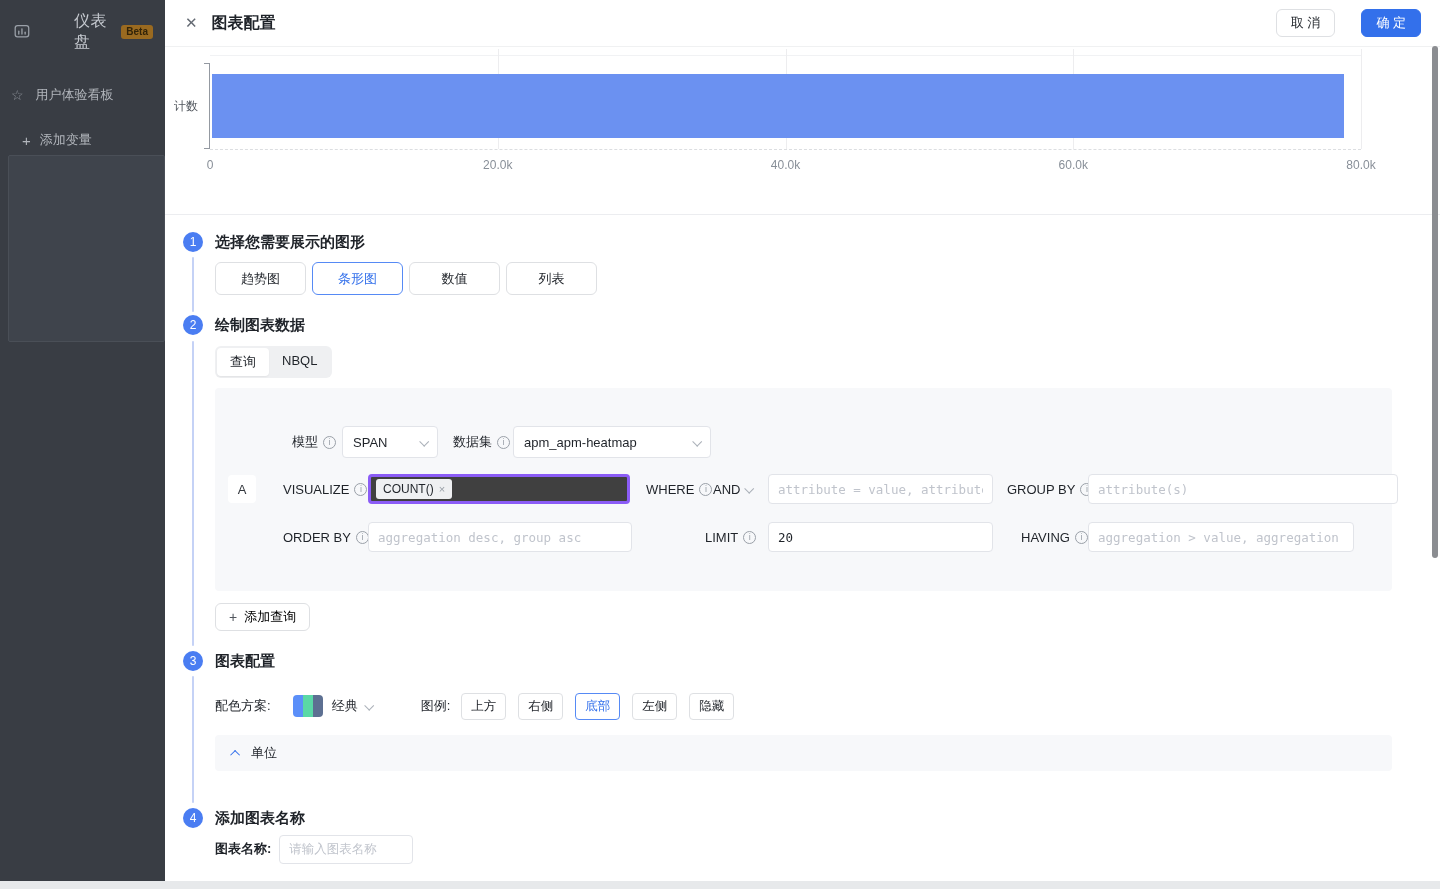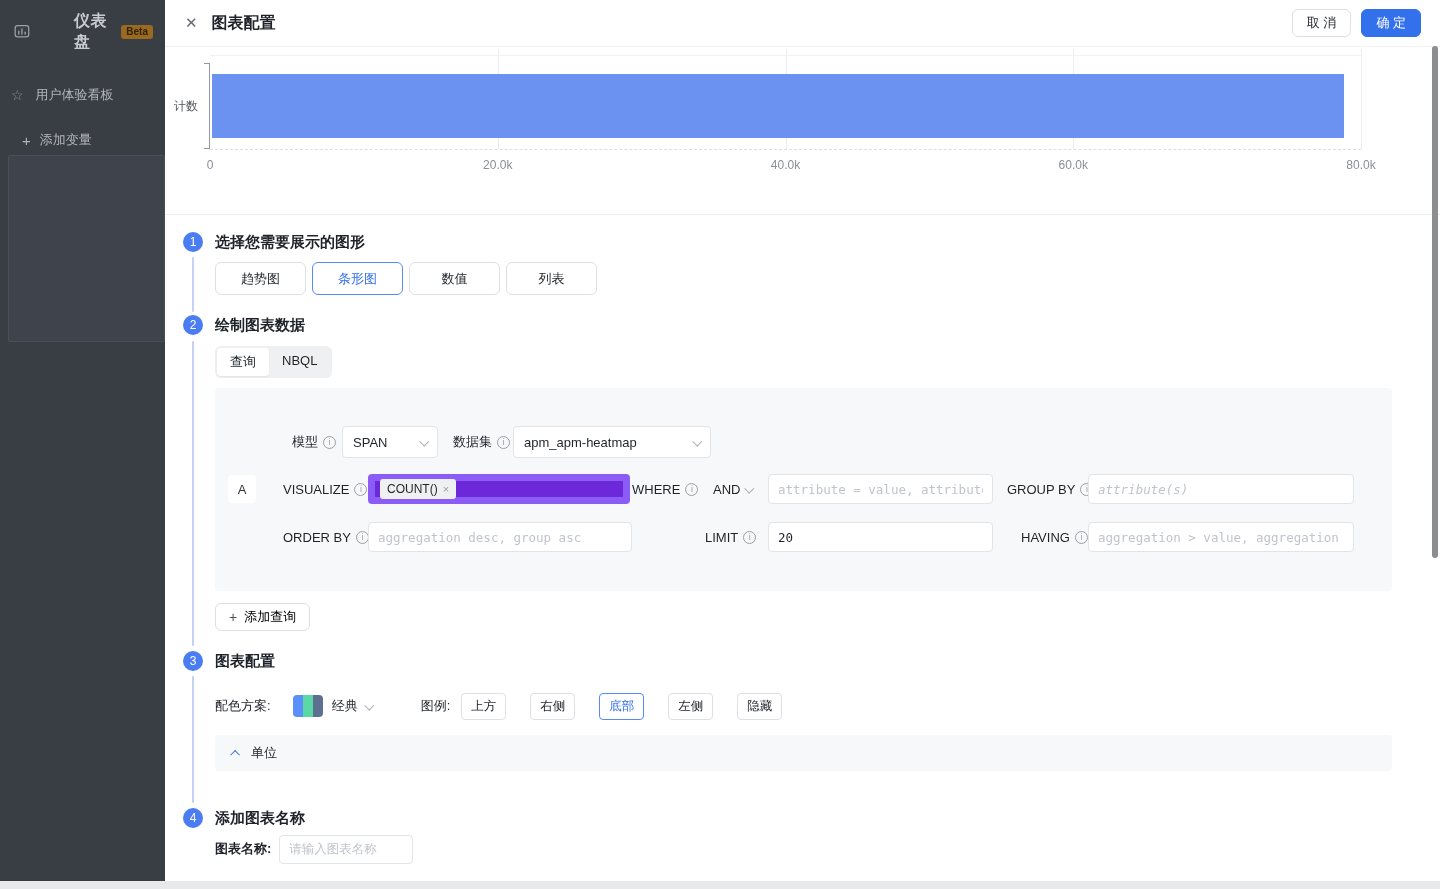--- a/index.html
+++ b/index.html
@@ -3,34 +3,34 @@
 <meta charset="utf-8">
 <style>
   * { margin:0; padding:0; box-sizing:border-box; }
   html,body { background:#fff; }
   body { font-family:"Liberation Sans", sans-serif; color:#1f2329; }
   .screen { position:relative; width:1440px; height:889px; overflow:hidden; background:#fff; }
 
   
   .sidebar { position:absolute; left:0; top:0; width:165px; height:881px; background:#393d44; }
   .sb-header { display:flex; align-items:center; gap:8px; padding:11px 12px 0 14px; }
-  .sb-title { font-size:16px; font-weight:bold; color:#c6cad0; letter-spacing:.5px;margin-left:36px; }
+  .sb-title { font-size:16px; font-weight:normal; color:#c6cad0; letter-spacing:.5px;margin-left:36px; }
   .sb-badge { font-size:10px; font-weight:bold; padding:2px 5px; border-radius:3px; background:#9a6a20; color:#332408; line-height:1; }
   .sb-item { display:flex; align-items:center; gap:12px; color:#b2b6bc; font-size:13px; margin-top:33px; padding-left:11px; cursor:pointer; }
   .sb-item.add { gap:9px; padding-left:22px; margin-top:27px; }
   .sb-star { font-size:14px; color:#8b9098; line-height:1; }
   .sb-plus { font-size:15px; color:#b2b6bc; line-height:1; }
   .sb-panel { position:absolute; left:8px; right:0; top:155px; height:187px; background:#3f444c; border:1px solid #4a4f57; border-radius:2px; }
 
   
   .modal { position:absolute; left:165px; top:0; right:0; height:881px; background:#fff; }
   .m-header { position:relative; height:47px; display:flex; align-items:center; padding:0 19px 0 16px; border-bottom:1px solid #f0f1f2; }
   .m-close { font-size:15px; color:#646a73; cursor:pointer; padding:2px 4px; }
   .m-title { font-size:16px; font-weight:bold; margin-left:10px; }
-  .m-actions { margin-left:auto; display:flex; gap:10px; }
+  .m-actions { margin-left:auto; display:flex; gap:26px; }
   .btn { height:28px; padding:0 14px; border-radius:6px; font-size:13px; display:inline-flex; align-items:center; justify-content:center; cursor:pointer; border:1px solid #dee0e3; background:#fff; color:#1f2329; }
   .btn.primary { background:#3370eb; border-color:#3370eb; color:#fff; }
 
   
   .chart-area { position:absolute; left:0; top:48px; right:0; height:167px; border-bottom:1px solid #ecedf0; }
   .plot { position:absolute; left:45px; top:7px; width:1151px; height:95px; border-top:1px solid #f1f2f4; border-bottom:1px dashed #dcdee1;text-align:right; }
   .gridline { position:absolute; top:-7px; bottom:0; width:1px; background:#ededef; }
   .g1{left:25%;} .g2{left:50%;} .g3{left:75%;} .g4{left:100%;}
   .y-bracket { position:absolute; left:-6px; top:7px; bottom:0; width:6px; border-right:1px solid #9499a1; border-top:1px solid #9499a1; border-bottom:1px solid #9499a1; }
   .y-label { position:absolute; right:calc(100% + 12px); top:50px; transform:translateY(-50%); font-size:12px; color:#51565d; white-space:nowrap; }
@@ -58,36 +58,36 @@
   .r1{top:38px;height:32px;} .r2{top:86px;height:30px;} .r3{top:134px;height:30px;}
   .q-label { position:absolute; top:0; bottom:0; display:flex; align-items:center; gap:5px; font-size:13px; color:#1f2329; white-space:nowrap; }
   .info { display:inline-flex; align-items:center; justify-content:center; width:13px; height:13px; border:1px solid #9aa0a8; border-radius:50%; font-size:9px; color:#9aa0a8; flex:none; }
   .select, .q-input { position:absolute; top:0; height:100%; background:#fff; border:1px solid #e2e4e9; border-radius:4px; font-size:13px; }
   .select { display:flex; align-items:center; padding:0 10px; cursor:pointer; }
   .select .chev { margin-left:auto; }
   .chev { display:inline-block; width:7px; height:7px; border-right:1.5px solid #aab0b8; border-bottom:1.5px solid #aab0b8; transform:rotate(45deg) translateY(-1px); flex:none; }
   .chev.up { border-color:#3370eb; transform:rotate(-135deg) translateY(-2px); }
   .q-input { padding:0 9px; font-family:"DejaVu Sans Mono", monospace; font-size:12.5px; color:#1f2329; outline:none; }
   .q-input::placeholder { color:#c0c4cc; }
-  .tag-input { position:absolute; top:0; height:100%; background:#6d28d9; border:7px solid #8b5cf6; border-radius:4px; display:flex; align-items:center; padding:4px 5px; }
+  .tag-input { position:absolute; top:0; height:100%; background:#404040; border:3px solid #8b5cf6; border-radius:4px; display:flex; align-items:center; padding:4px 5px; }
   .tag { display:inline-flex; align-items:center; gap:5px; background:#eff0f2; border-radius:3px; padding:3px 7px; font-size:12px; color:#1f2329; }
   .tag .x { color:#9aa0a8; font-size:11px; cursor:pointer; line-height:1; }
   .a-box { position:absolute; left:13px; top:1px; width:28px; height:28px; background:#fff; border-radius:4px; display:flex; align-items:center; justify-content:center; font-size:13px; color:#33373d; }
   .and { position:absolute; top:0; bottom:0; display:flex; align-items:center; gap:5px; font-size:13px; cursor:pointer; }
 
   .add-query { position:absolute; left:50px; top:603px; height:28px; padding:0 13px; display:inline-flex; align-items:center; gap:7px; border:1px solid #dee0e3; border-radius:6px; background:#fff; font-size:13px; cursor:pointer; }
   .add-query .p { font-size:14px; color:#51565d; }
 
   .config-row { position:absolute; left:50px; top:693px; height:26px; display:flex; align-items:center; font-size:13px; }
   .swatch { width:30px; height:22px; border-radius:4px; overflow:hidden; display:flex; margin-left:22px; cursor:pointer; }
   .swatch span { flex:1; }
   .scheme-name { margin-left:9px;text-align:right; }
   .config-row .chev { margin-left:7px; }
   .legend-label { margin-left:49px; }
-  .legend-btns { display:flex; gap:24px; margin-left:11px;align-items:flex-end; }
+  .legend-btns { display:flex; gap:12px; margin-left:11px;align-items:flex-end; }
   .lg-btn { padding:4px 9px; font-size:12.5px; border:1px solid #dee0e3; border-radius:4px; background:#fff; cursor:pointer; color:#1f2329; }
   .lg-btn.active { border-color:#568af5; color:#3370eb; }
 
   .unit-panel { position:absolute; left:50px; top:735px; width:1177px; height:36px; background:#f7f8fa; border-radius:4px; display:flex; align-items:center; padding-left:18px; gap:11px; cursor:pointer; }
   .unit-panel .label { font-size:13px; font-weight:500; }
 
   .name-row { position:absolute; left:50px; top:839px; height:20px; display:flex; align-items:center; }
   .name-label { font-size:13px; font-weight:bold; }
   .name-input { width:134px; height:29px; margin-left:8px; border:1px solid #e2e4e9; border-radius:4px; padding:12px 9px; font-size:12.5px; font-family:"Liberation Sans", sans-serif; outline:none; }
   .name-input::placeholder { color:#c0c4cc; }
@@ -198,34 +198,34 @@
         <span class="q-label" style="left:68px">
           <span>VISUALIZE</span>
           <span class="info">i</span>
         </span>
         <span class="tag-input" style="left:153px;width:262px">
           <span class="tag">
             <span>COUNT()</span>
             <span class="x">×</span>
           </span>
         </span>
-        <span class="q-label" style="left:417px">
+        <span class="q-label" style="left:431px">
           <span>WHERE</span>
           <span class="info">i</span>
         </span>
         <span class="and" style="left:498px">
           <span>AND</span>
           <span class="chev"></span>
         </span>
         <input class="q-input" style="left: 553px; width: 225px;" placeholder="attribute = value, attribute">
         <span class="q-label" style="left:792px">
           <span>GROUP BY</span>
           <span class="info">i</span>
         </span>
-        <input class="q-input" style="left: 873px; width: 266px; font-style: italic;" placeholder="attribute(s)">
+        <input class="q-input" style="left: 873px; width: 310px;" placeholder="attribute(s)">
       </div>
 
       <div class="q-row r3">
         <span class="q-label" style="left:68px">
           <span>ORDER BY</span>
           <span class="info">i</span>
         </span>
         <input class="q-input" style="left: 153px; width: 264px;" placeholder="aggregation desc, group asc">
         <span class="q-label" style="left:490px">
           <span>LIMIT</span>

